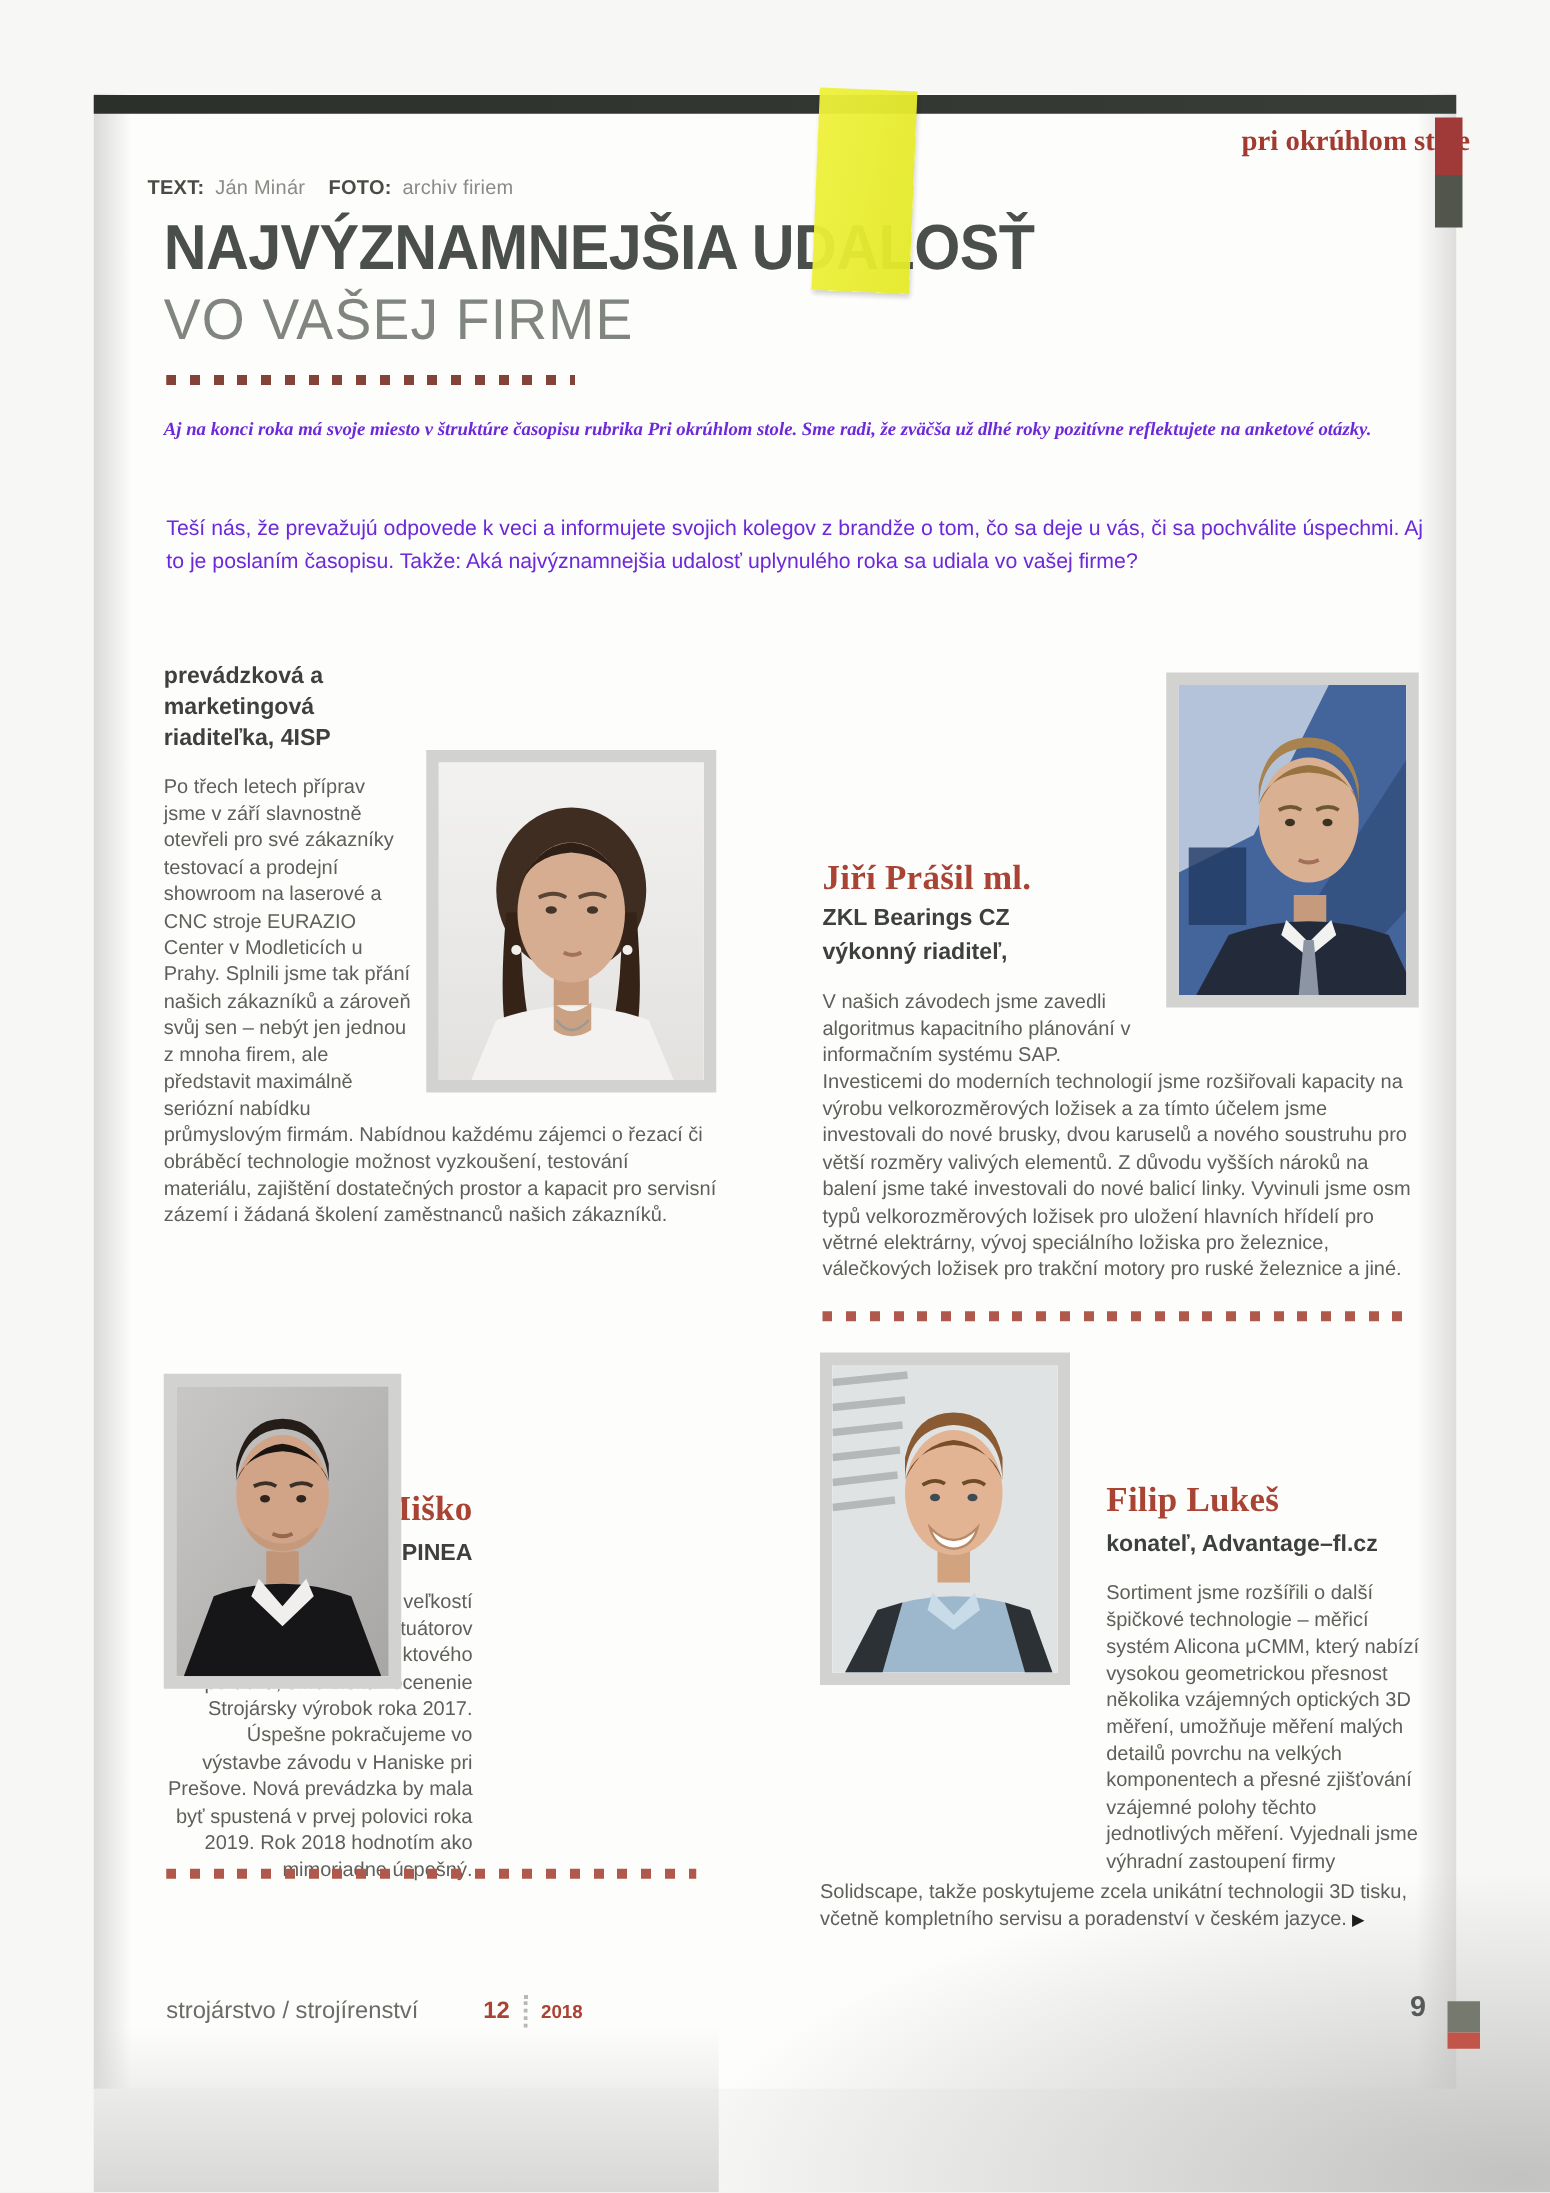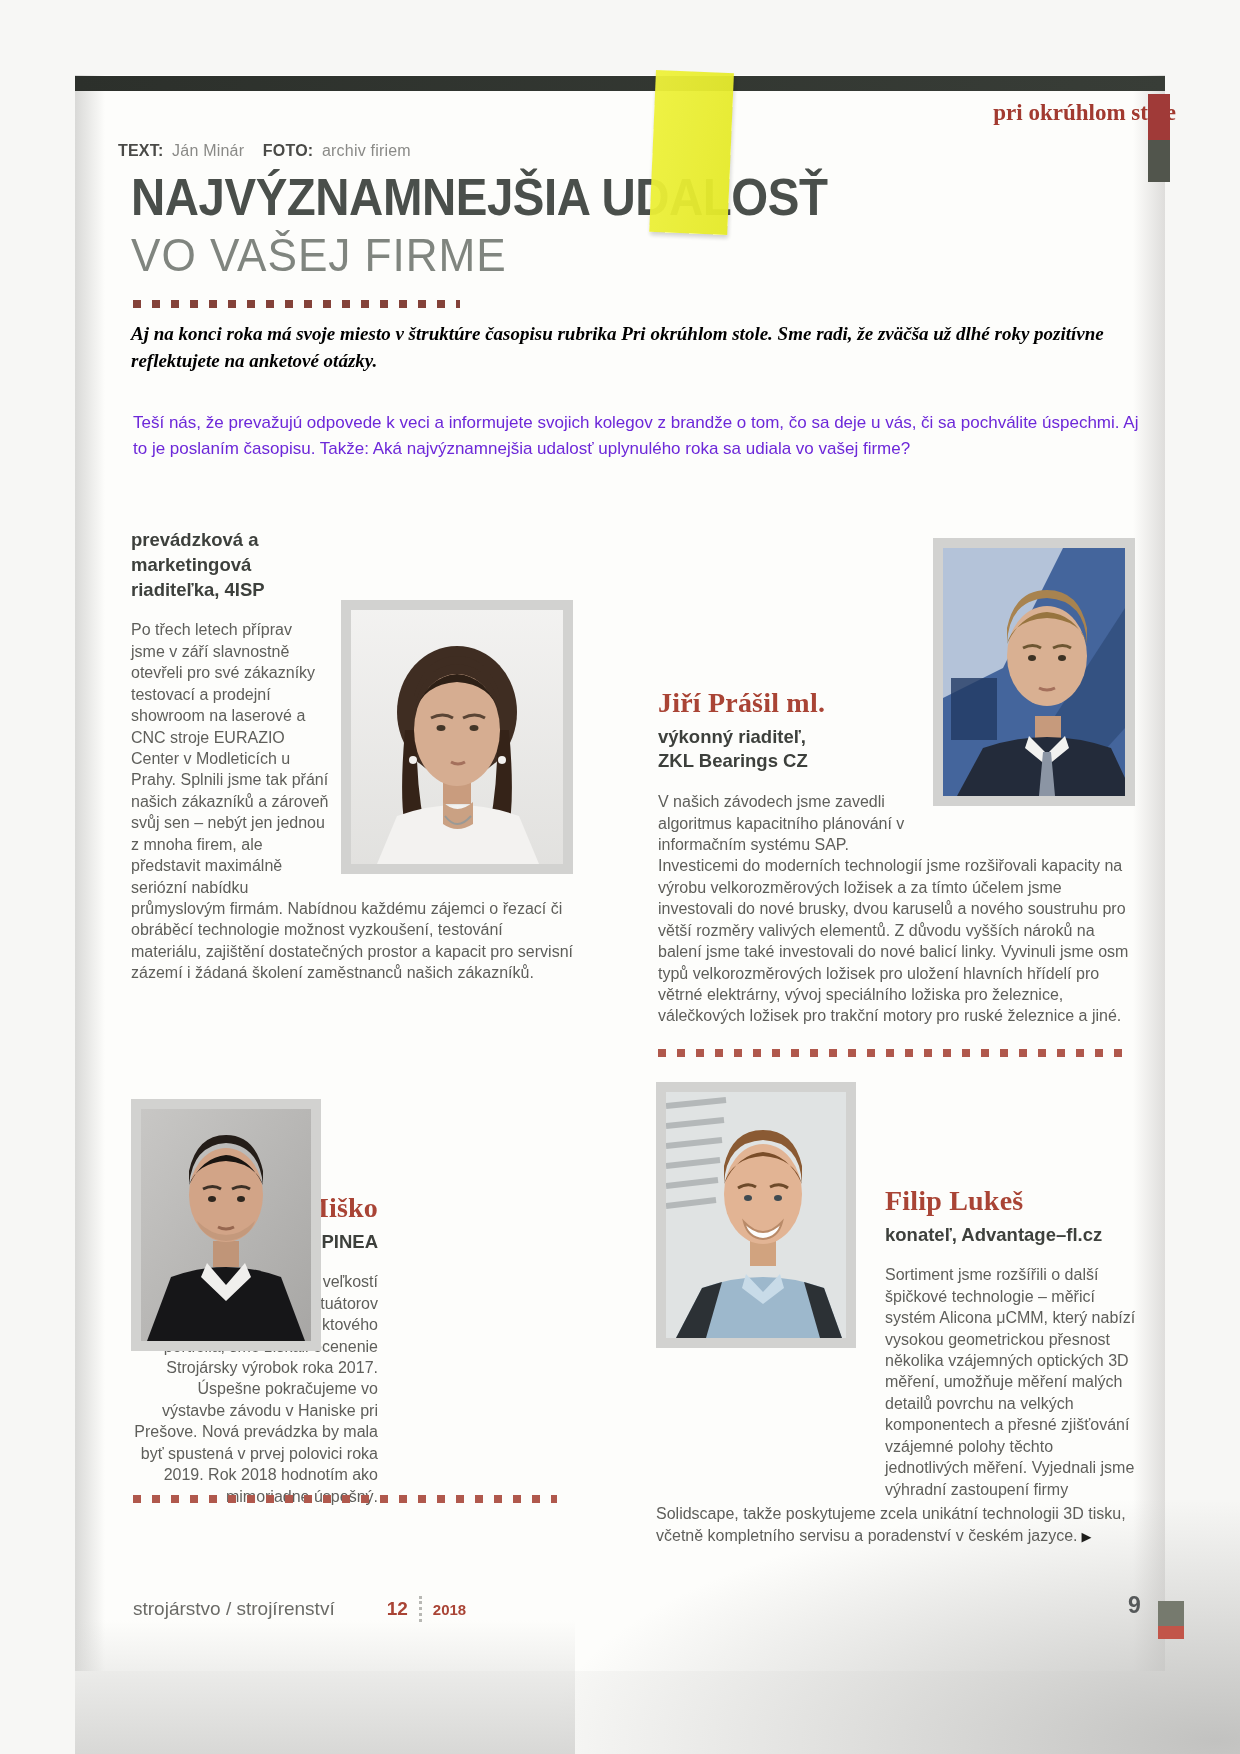--- a/index.html
+++ b/index.html
@@ -32,23 +32,23 @@
   .credits b{color:#4a4a47;font-weight:700;margin-right:4px;}
   .credits .val{margin-right:14px;}
   .headline{position:absolute;left:131px;top:168px;z-index:1;white-space:nowrap;
             font-size:51px;font-weight:700;letter-spacing:-.5px;color:var(--headline-dark,#4a4f4b);
             transform:scaleX(.93);transform-origin:left top;}
   .subhead{position:absolute;left:131px;top:228px;white-space:nowrap;
            font-size:46px;font-weight:400;letter-spacing:1px;color:var(--subhead-gray,#80857f);
            transform:scaleX(.96);transform-origin:left top;}
   .dotted-h{height:8px;background:repeating-linear-gradient(90deg,var(--dot-red,#b0584c) 0 8px,transparent 8px 19px);}
   .rule-top{position:absolute;left:133px;top:300px;width:327px;filter:brightness(.75);}
-  .lead{position:absolute;left:131px;top:321px;width:1008px;
+  .lead{position:absolute;left:131px;top:334px;width:1008px;
         font-family:"Liberation Serif",serif;font-style:italic;font-weight:700;
-        font-size:19px;line-height:1.42;color:#000000;}
+        font-size:15px;line-height:1.42;color:#6d28d9;}
   .intro{position:absolute;left:133px;top:410px;width:1015px;
          font-size:17px;line-height:1.5;color:#6d28d9;}
   .sec{position:absolute;font-size:16px;line-height:1.34;color:#5e5e5a;}
   .sec .name{font-family:"Liberation Serif",serif;font-weight:700;font-size:28px;
              color:var(--accent-red,#b04a3b);letter-spacing:.2px;}
   .sec .role{font-weight:700;font-size:18.5px;color:#3d403c;margin-top:3px;}
   .sec .body{margin-top:17px;}
   .photo{border:10px solid #d2d2d0;background:#fff;box-sizing:content-box;}
   .photo svg{display:block;}
   .sec-dagmar{left:131px;top:525px;width:442px;}
@@ -158,22 +158,22 @@
         <ellipse cx="89" cy="110" rx="4" ry="3" fill="#3c3224"></ellipse>
         <ellipse cx="119" cy="110" rx="4" ry="3" fill="#3c3224"></ellipse>
         <path d="M96 140 q8 4 16 0" stroke="#a4705c" stroke-width="3" fill="none"></path>
         <path d="M14 248 L40 200 Q104 178 168 200 L182 230 L182 248 Z" fill="#232b3a"></path>
         <path d="M86 188 L104 206 L122 188 L126 200 L104 218 L82 200 Z" fill="#f2f2f0"></path>
         <path d="M100 204 L108 204 L112 248 L96 248 Z" fill="#8b95a4"></path>
       </svg>
     </div>
     <div class="head">
       <div class="name">Jiří Prášil ml.</div>
+      <div class="role" style="margin-top:0;">ZKL Bearings CZ</div>
       <div class="role">výkonný riaditeľ,</div>
-      <div class="role" style="margin-top:0;">ZKL Bearings CZ</div>
     </div>
     <div class="body">V našich závodech jsme zavedli algoritmus kapacitního plánování v informačním systému SAP. Investicemi do moderních technologií jsme rozšiřovali kapacity na výrobu velkorozměrových ložisek a za tímto účelem jsme investovali do nové brusky, dvou karuselů a nového soustruhu pro větší rozměry valivých elementů. Z důvodu vyšších nároků na balení jsme také investovali do nové balicí linky. Vyvinuli jsme osm typů velkorozměrových ložisek pro uložení hlavních hřídelí pro větrné elektrárny, vývoj speciálního ložiska pro železnice, válečkových ložisek pro trakční motory pro ruské železnice a jiné.</div>
     <div class="dotted-h rule"></div>
   </div>
 
   <div class="sec sec-marek">
     <div class="photo photo-marek">
       <svg viewBox="0 0 170 232" width="170" height="232">
         <rect width="170" height="232" fill="#b8b7b5"></rect>
         <rect width="170" height="232" fill="url(#mg)" opacity=".5"></rect>

